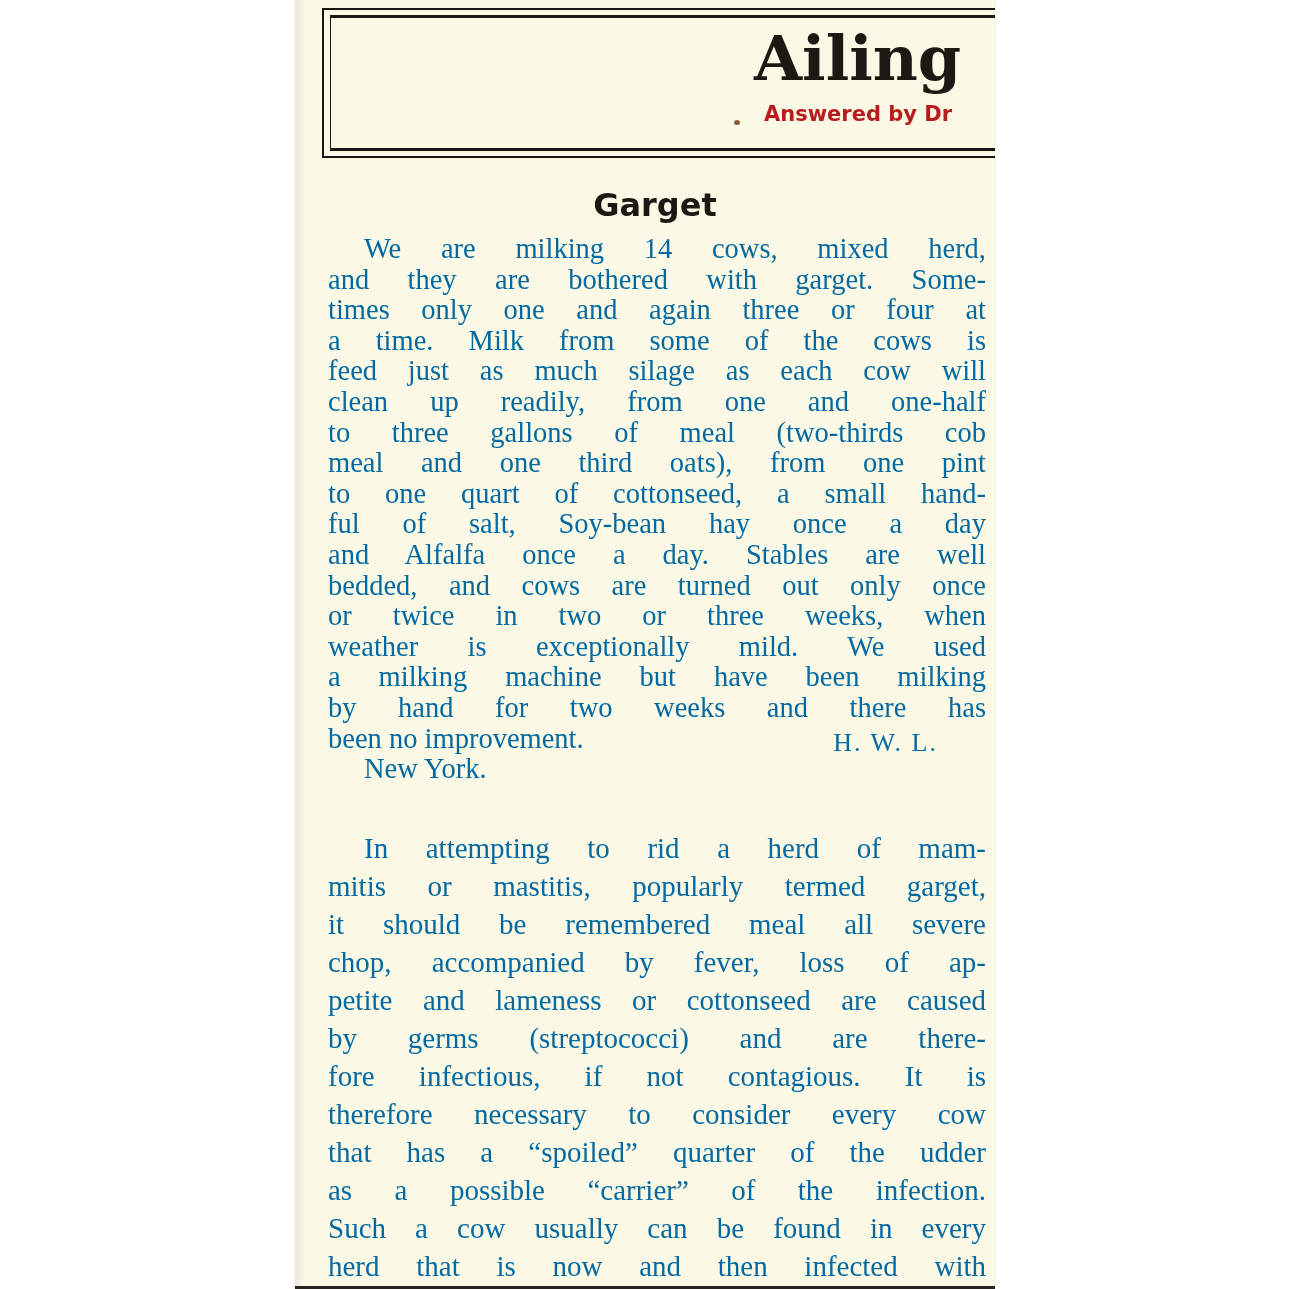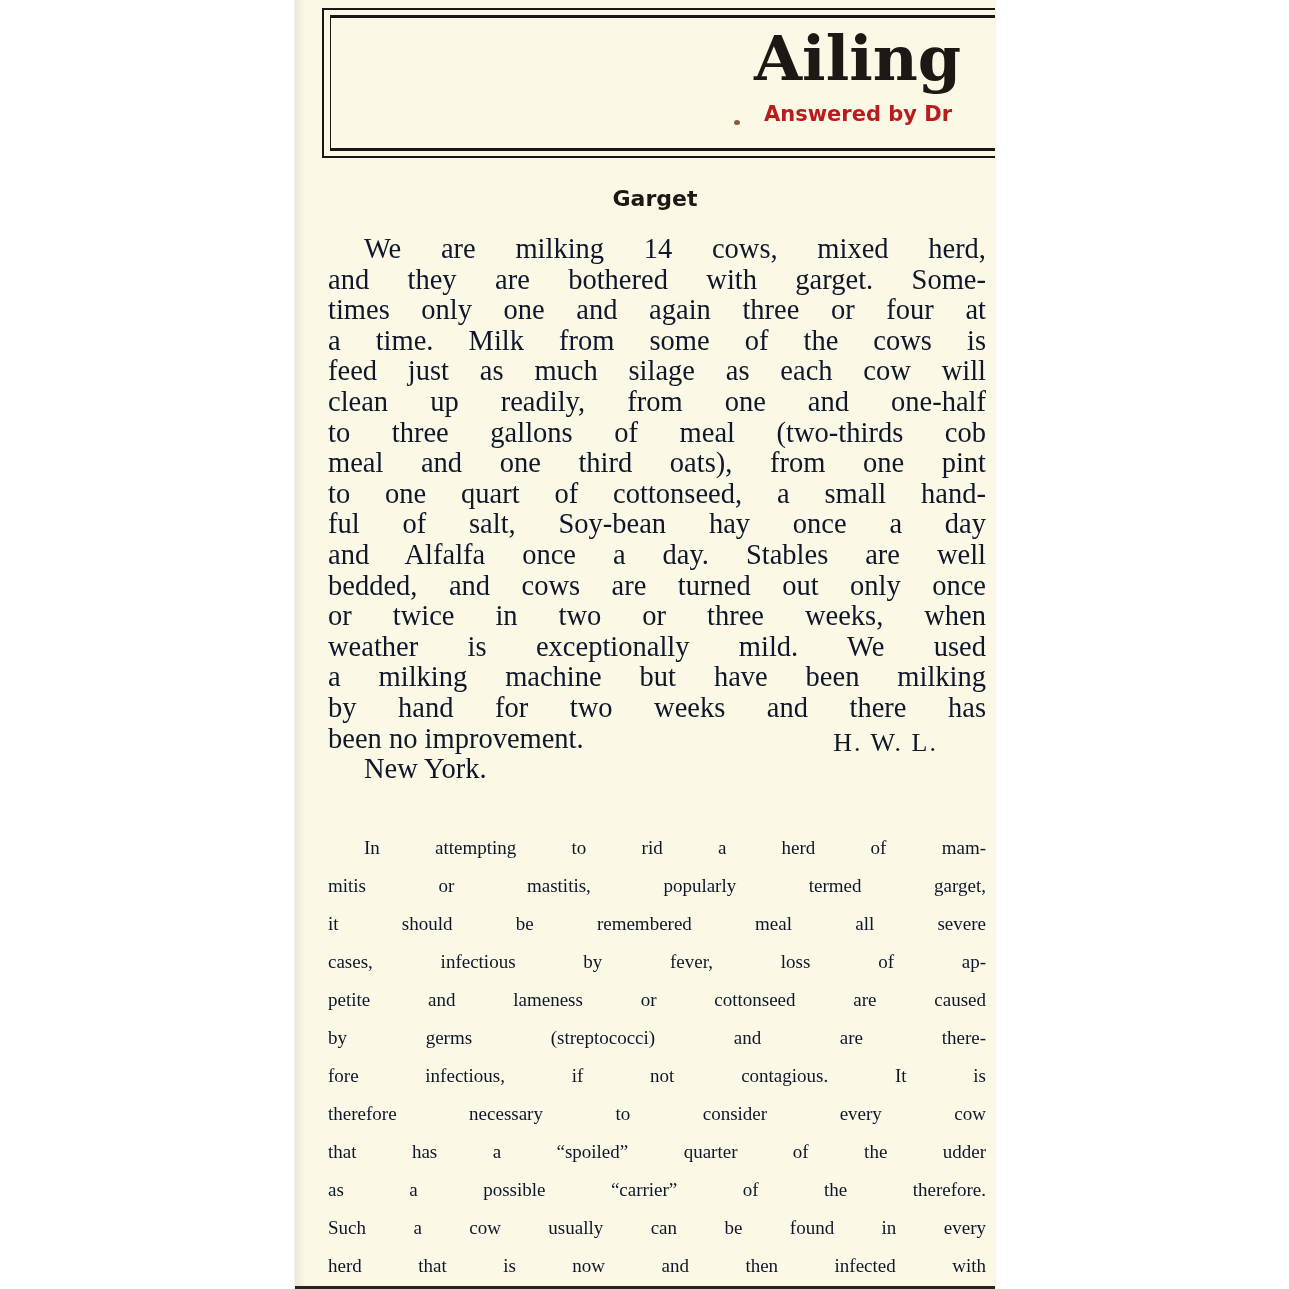--- a/index.html
+++ b/index.html
@@ -26,29 +26,29 @@
     position:absolute; left:430px; top:12px; white-space:nowrap;
     font-family:"DejaVu Serif", serif; font-weight:bold; font-size:62px; color:#1c1814; letter-spacing:0px;
   }
   .mast-sub {
     position:absolute; left:440px; top:92px; white-space:nowrap;
     font-family:"DejaVu Sans", sans-serif; font-weight:bold; font-size:21px; color:#b91c1c;
   }
   .mast-dot { position:absolute; left:410px; top:110px; width:6px; height:5px; background:#8a5a3a; border-radius:50%; }
   .heading {
     position:absolute; left:0; width:720px; top:186px; text-align:center;
-    font-family:"DejaVu Sans", sans-serif; font-weight:bold; font-size:22px; color:#1c1814;
+    font-family:"DejaVu Sans", sans-serif; font-weight:bold; font-size:32px; color:#1c1814;
   }
   .para {
-    position:absolute; left:33px; width:658px; color:#0f172a;
+    position:absolute; left:33px; width:658px; color:#0369a1;
     font-family:"Liberation Serif", serif;
   }
   .para .line { display:block; white-space:nowrap; text-align:justify; text-align-last:justify; }
   .p1 { top:234px; font-size:28.5px; line-height:30.6px; }
-  .p2 { top:829px; font-size:19px; line-height:38px; }
+  .p2 { top:829px; font-size:29px; line-height:38px; }
   .indent-line { padding-left:36px; }
   .last { text-align-last:left !important; }
   .sig { position:absolute; right:48px; font-family:"Liberation Serif", serif; font-size:26px; letter-spacing:2px; }
   .bottom-edge { position:absolute; left:295px; top:1286px; width:700px; height:3px; background:#2a2420; }
 </style>
 </head>
 <body>
 
 <div class="clip">
   <div class="masthead">
@@ -81,24 +81,24 @@
       <span>been no improvement.</span>
       <span class="sig" style="top:4px;">H. W. L.</span>
     </span>
     <span class="line last indent-line">New York.</span>
   </div>
 
   <div class="para p2">
     <span class="line indent-line">In attempting to rid a herd of mam-</span>
     <span class="line">mitis or mastitis, popularly termed garget,</span>
     <span class="line">it should be remembered meal all severe</span>
-    <span class="line">cases, infectious by fever, loss of ap-</span>
+    <span class="line">chop, accompanied by fever, loss of ap-</span>
     <span class="line">petite and lameness or cottonseed are caused</span>
     <span class="line">by germs (streptococci) and are there-</span>
     <span class="line">fore infectious, if not contagious. It is</span>
     <span class="line">therefore necessary to consider every cow</span>
     <span class="line">that has a “spoiled” quarter of the udder</span>
-    <span class="line">as a possible “carrier” of the therefore.</span>
+    <span class="line">as a possible “carrier” of the infection.</span>
     <span class="line">Such a cow usually can be found in every</span>
     <span class="line">herd that is now and then infected with</span>
   </div>
 </div>
 <div class="bottom-edge"></div>
 
 </body></html>

